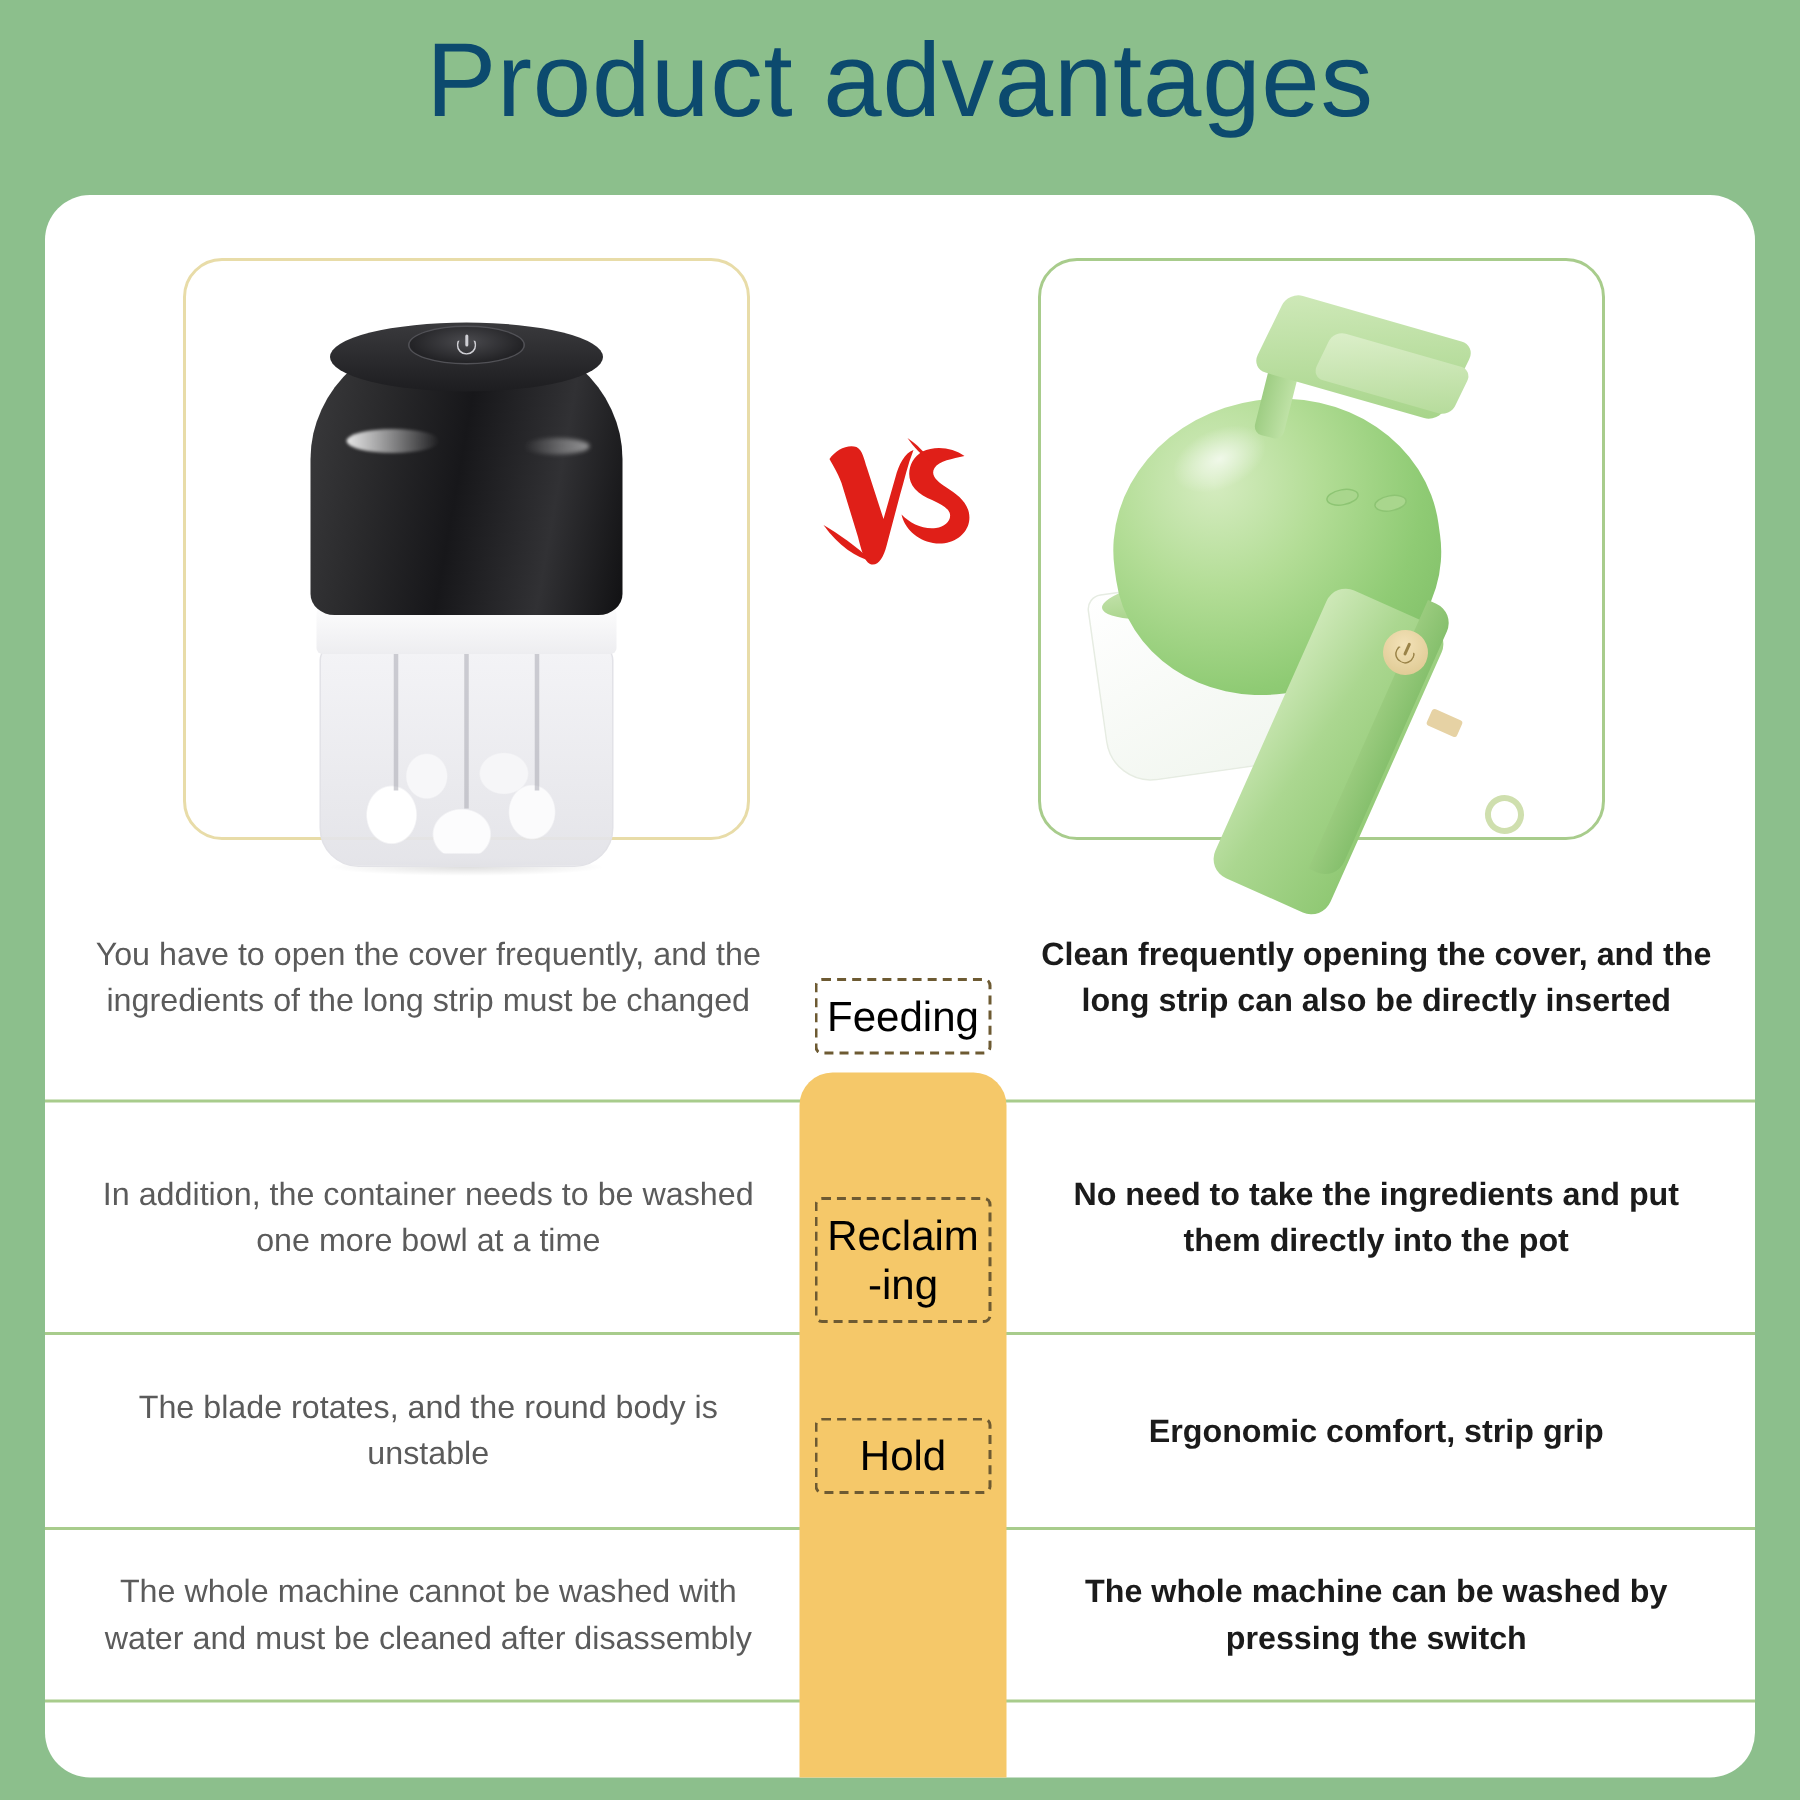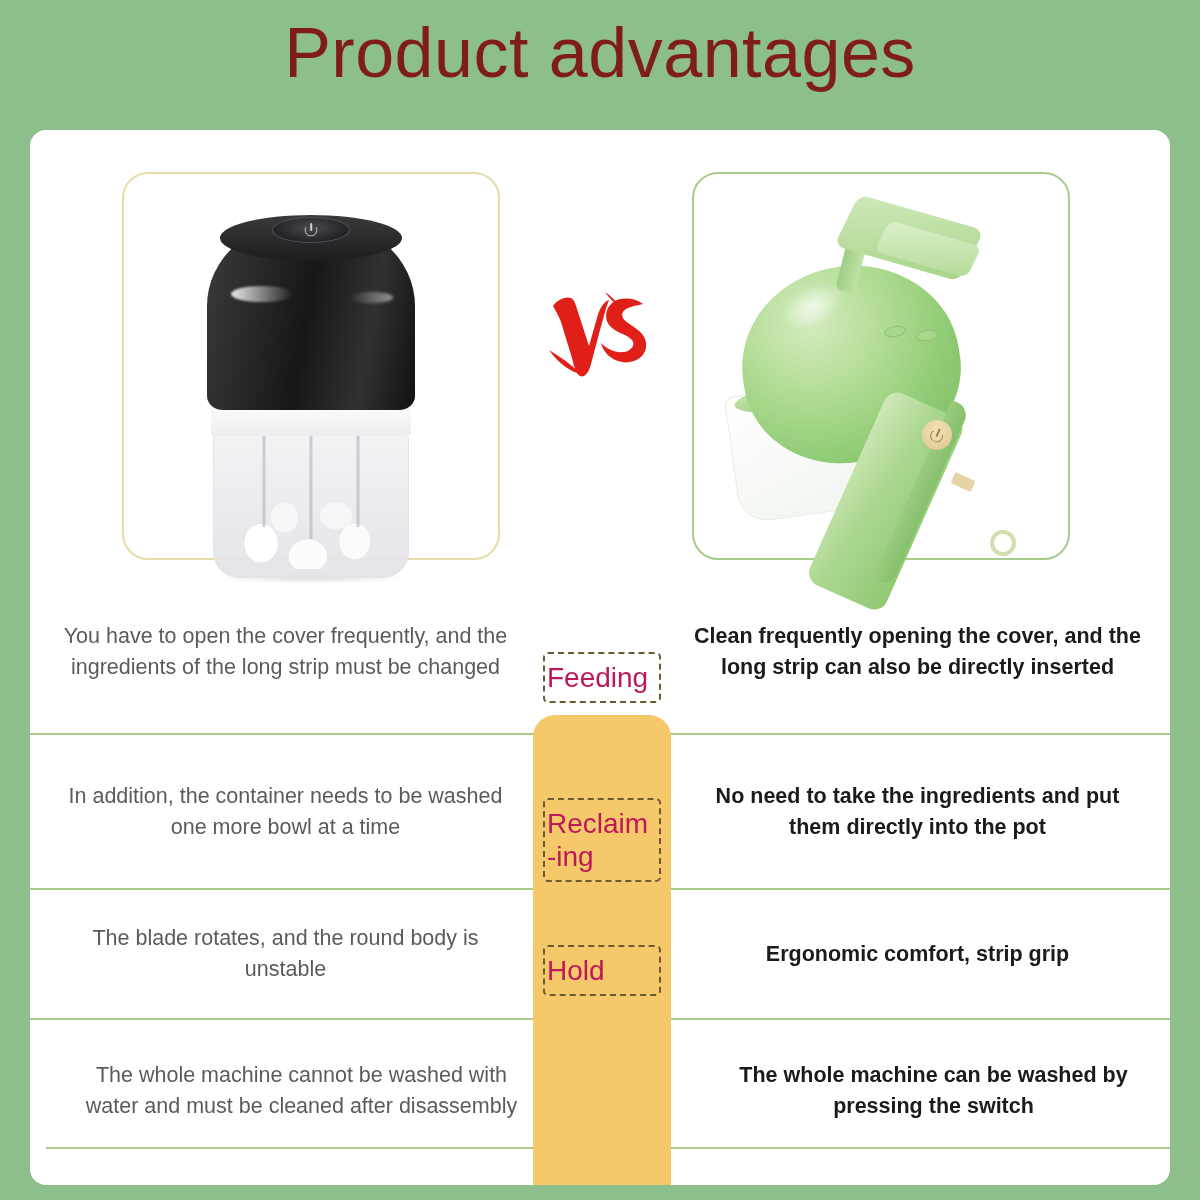--- a/index.html
+++ b/index.html
@@ -13,35 +13,35 @@
     background:#8cbf8c;
     position:relative;
     overflow:hidden;
   }
 
   
   .title {
     position:absolute;
     top:18px; left:0; right:0;
     text-align:center;
-    color:#7f1d1d;
+    color:#0c4a6e;
     font-size:70px;
     font-weight:300;
     letter-spacing:0.5px;
     line-height:1.0;
     white-space:nowrap;
   }
 
   
   .card {
     position:absolute;
     left:30px; top:130px;
     width:1140px; height:1055px;
     background:#ffffff;
-    border-radius:16px;
+    border-radius:30px;
     overflow:hidden;
   }
 
   
   .hero {
     position:absolute;
     left:0; top:0; width:100%; height:440px;
   }
 
   .prod-box {
@@ -322,24 +322,25 @@
     background:#f5c869;
     border-radius:22px;
     z-index:5;
   }
   .chip {
     position:absolute;
     left:50%; transform:translateX(-50%);
     width:118px;
     border:2px dashed #6d5a32;
     border-radius:5px;
-    color:#be185d;
+    color:#000000;
     font-size:28px;
     font-weight:400;
     line-height:1.18;
+    text-align:center;
     padding:7px 2px;
     white-space:pre-line;
   }
 </style>
 </head>
 <body>
 
 <div class="title">Product advantages</div>
 
 <div class="card">
@@ -407,21 +408,21 @@
     <div class="row" style="top:165px;height:155px;">
       <div class="cell con">In addition, the container needs to be washed one more bowl at a time</div>
       <div class="cell pro">No need to take the ingredients and put them directly into the pot</div>
     </div>
 
     <div class="row" style="top:320px;height:130px;padding-left:12px;">
       <div class="cell con">The blade rotates, and the round body is unstable</div>
       <div class="cell pro">Ergonomic comfort, strip grip</div>
     </div>
 
-    <div class="row" style="top:464px;height:115px;margin-left:16px;">
+    <div class="row" style="top:450px;height:115px;">
       <div class="cell con">The whole machine cannot be washed with water and must be cleaned after disassembly</div>
       <div class="cell pro">The whole machine can be washed by pressing the switch</div>
     </div>
 
     <div class="center-col">
       <div class="chip" style="top:-63px;">Feeding</div>
       <div class="chip" style="top:230px;">Hold</div>
       <div class="chip" style="top:83px;">Reclaim
 -ing</div>
     </div>

